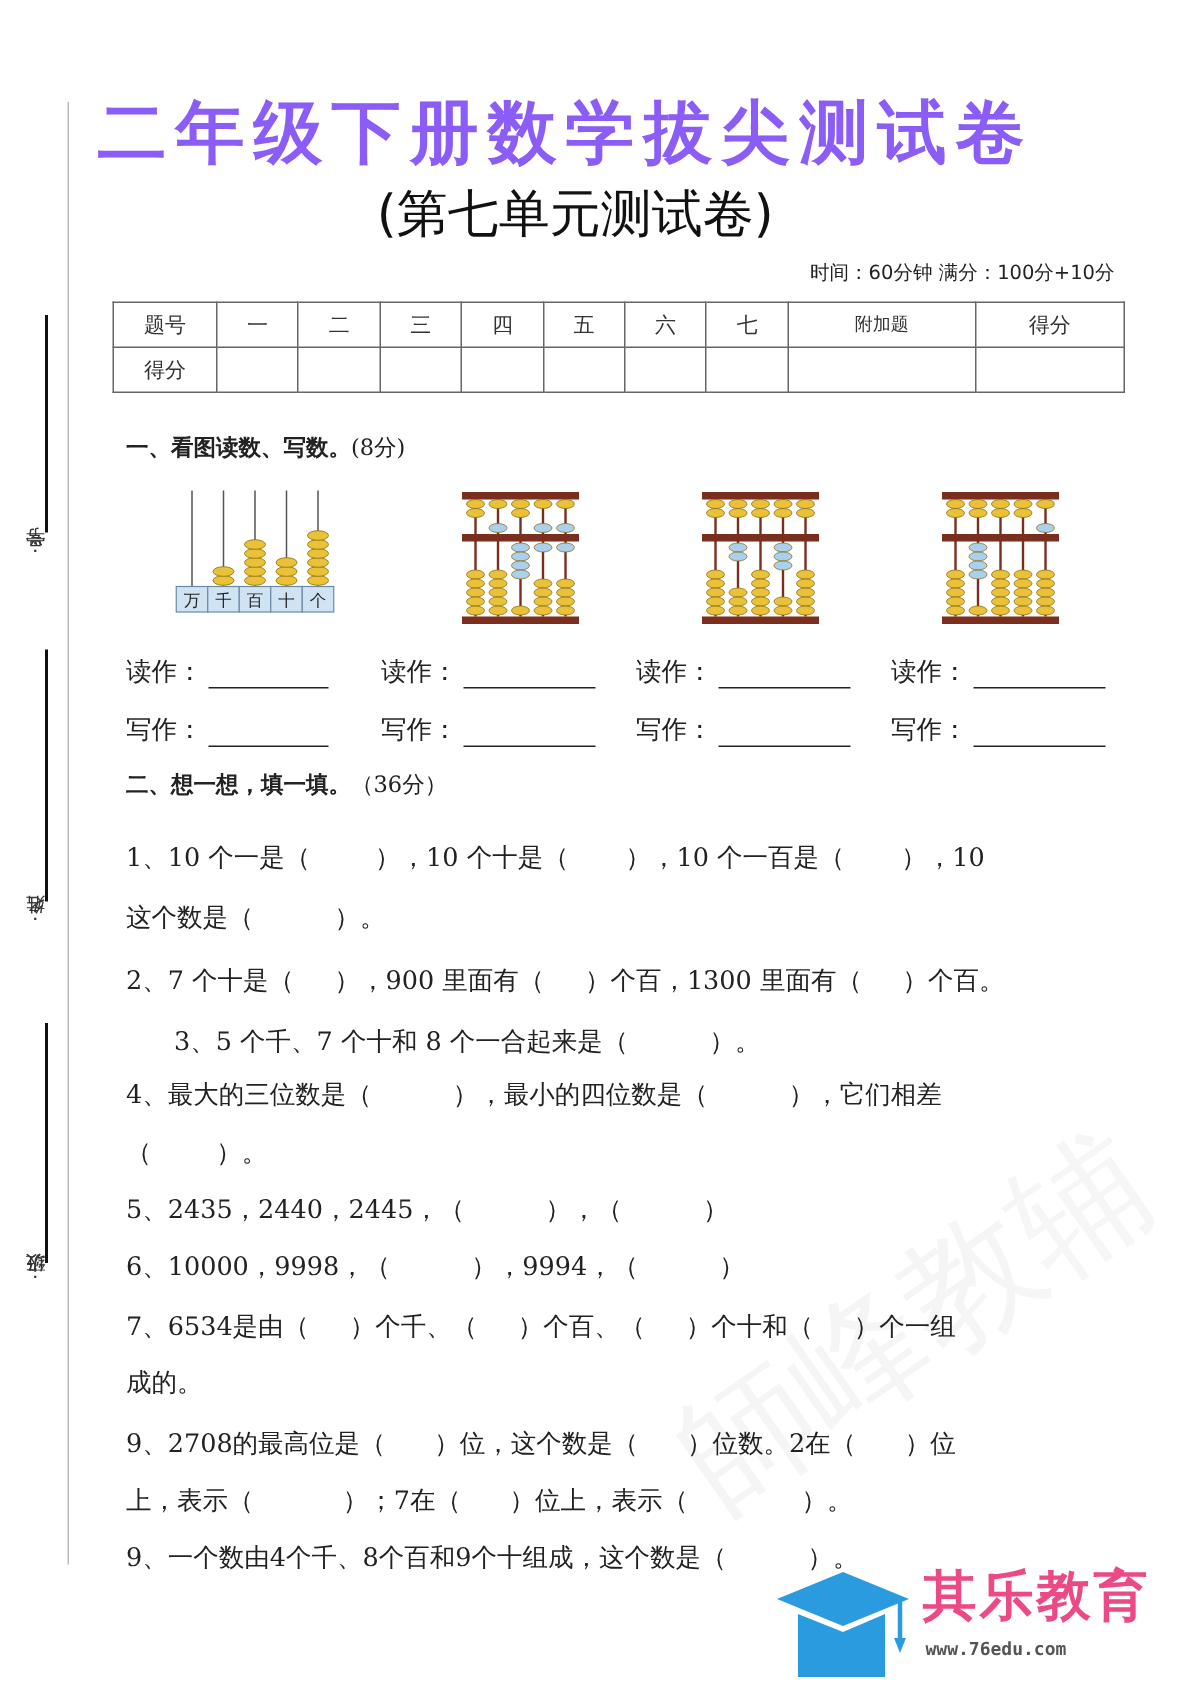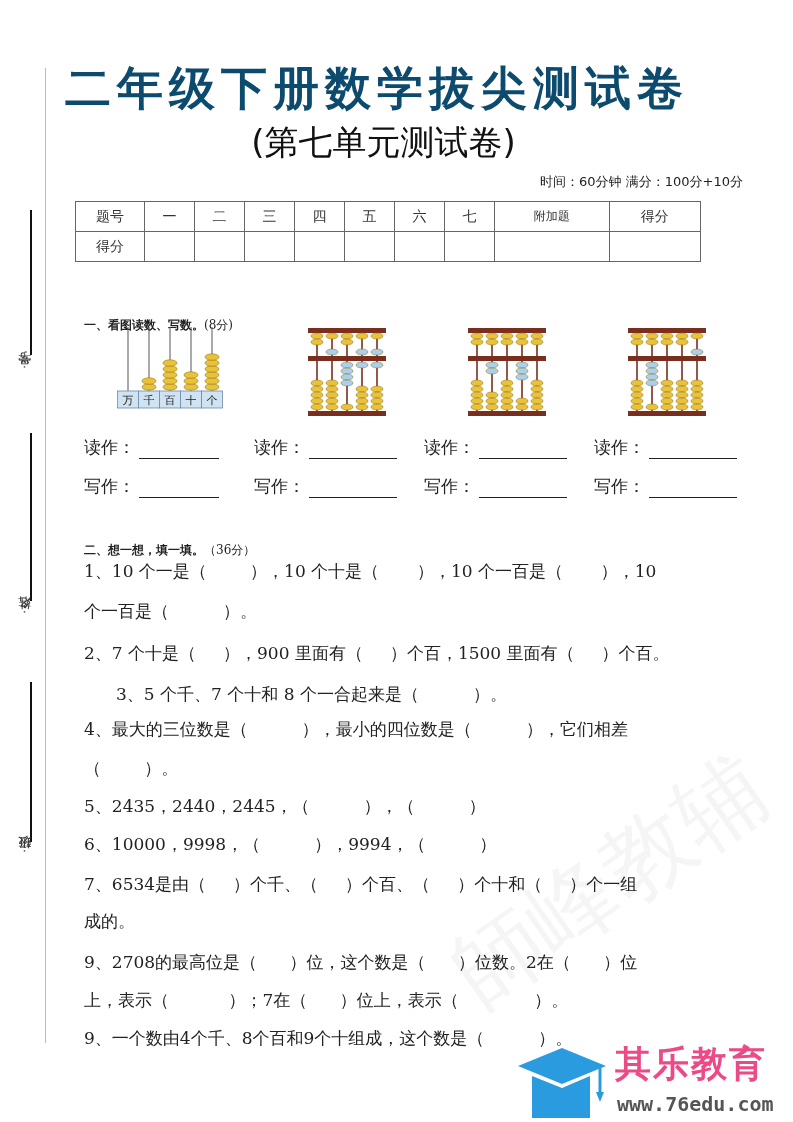--- a/index.html
+++ b/index.html
@@ -1,39 +1,39 @@
 <!DOCTYPE html>
 <html><head>
 <meta charset="utf-8">
 <style>
   html,body{margin:0;padding:0;background:#fff;}
   body{width:793px;height:1122px;position:relative;overflow:hidden;font-family:"DejaVu Serif","Liberation Serif",serif;color:#222;}
   .binding-line{position:absolute;left:45px;top:68px;width:1px;height:975px;background:#bbb;}
   .bind-rule{position:absolute;left:30px;width:1.5px;background:#111;}
   .bind-label{position:absolute;left:16px;font-size:13px;color:#333;writing-mode:vertical-rl;transform:rotate(180deg);font-family:"DejaVu Sans",sans-serif;}
-  .title{position:absolute;left:0;width:724px;top:58px;text-align:center;font-family:Liberation Mono, monospace;font-size:46px;letter-spacing:6px;color:#0c4a6e;font-weight:bold;padding-left:30px;box-sizing:border-box;}
+  .title{position:absolute;left:0;width:724px;top:58px;text-align:center;font-family:Liberation Mono, monospace;font-size:46px;letter-spacing:6px;color:#8b5cf6;font-weight:bold;padding-left:30px;box-sizing:border-box;}
   .subtitle{position:absolute;left:0;width:757px;top:120px;text-align:center;font-family:"DejaVu Sans","Liberation Sans",sans-serif;font-size:34px;color:#111;padding-left:10px;box-sizing:border-box;}
   .meta{position:absolute;right:50px;top:173px;font-size:13px;font-family:"DejaVu Sans",sans-serif;color:#222;}
   .meta span{margin-left:0;}
-  table.score{position:absolute;left:75px;top:201px;width:626px;border-collapse:collapse;font-size:14px;}
+  table.score{position:absolute;left:75px;top:201px;width:675px;border-collapse:collapse;font-size:14px;}
   table.score td{border:1px solid #666;height:27px;text-align:center;color:#333;}
   table.score td.head{width:66px;}
   table.score td.small{font-size:12px;}
-  .sec{position:absolute;left:84px;font-size:12px;margin-top:28px;}
+  .sec{position:absolute;left:84px;font-size:15px;}
   .sec b{font-family:"DejaVu Sans",sans-serif;font-weight:bold;}
   .counter{position:absolute;left:116px;top:325px;width:110px;height:90px;}
   .abacus{position:absolute;top:328px;width:78px;height:88px;}
   .rw-row{position:absolute;left:84px;width:680px;font-size:17px;}
   .rw{position:absolute;}
   .rw .blank{display:inline-block;width:80px;border-bottom:1px solid #222;margin-left:4px;height:18px;vertical-align:bottom;}
   .q{position:absolute;left:84px;font-size:17px;white-space:pre;color:#222;}
   .watermark{position:absolute;left:430px;top:820px;font-size:90px;color:#000;opacity:0.035;transform:rotate(-35deg);font-family:"DejaVu Sans",sans-serif;white-space:nowrap;}
   .logo{position:absolute;left:510px;top:1040px;width:283px;height:82px;}
   .logo-text{position:absolute;left:105px;top:0;font-size:36px;font-weight:bold;color:#ec4a87;font-family:"DejaVu Sans",sans-serif;letter-spacing:2px;}
-  .logo-url{position:absolute;left:107px;top:52px;font-size:20px;font-weight:bold;color:#555;font-family:"DejaVu Sans Mono",monospace;}
+  .logo-url{position:absolute;left:107px;top:52px;font-size:12px;font-weight:bold;color:#555;font-family:"DejaVu Sans Mono",monospace;}
 </style>
 </head>
 <body>
 
 <div class="binding-line"></div>
 <div class="bind-rule" style="top:210px;height:145px;"></div>
 <div class="bind-label" style="top:362px;">学号：</div>
 <div class="bind-rule" style="top:433px;height:168px;"></div>
 <div class="bind-label" style="top:607px;">姓名：</div>
 <div class="bind-rule" style="top:682px;height:160px;"></div>
@@ -259,22 +259,22 @@
   <div class="rw" style="left:170px;"><span>写作：</span><span class="blank" style="width:88px"></span></div>
   <div class="rw" style="left:340px;"><span>写作：</span><span class="blank" style="width:88px"></span></div>
   <div class="rw" style="left:510px;"><span>写作：</span><span class="blank" style="width:88px"></span></div>
 </div>
 
 <div class="sec" style="top:514px;">
   <b>二、想一想，填一填。</b><span>（36分）</span>
 </div>
 
 <div class="q" style="top:560px;">1、10 个一是（        ），10 个十是（       ），10 个一百是（       ），10</div>
-<div class="q" style="top:600px;">个一百是（          ）。</div>
-<div class="q" style="top:642px;">2、7 个十是（     ），900 里面有（     ）个百，1500 里面有（     ）个百。</div>
+<div class="q" style="top:600px;">这个数是（          ）。</div>
+<div class="q" style="top:642px;">2、7 个十是（     ），900 里面有（     ）个百，1300 里面有（     ）个百。</div>
 <div class="q" style="top:683px;margin-left:32px;">3、5 个千、7 个十和 8 个一合起来是（          ）。</div>
 <div class="q" style="top:718px;">4、最大的三位数是（          ），最小的四位数是（          ），它们相差</div>
 <div class="q" style="top:757px;">（        ）。</div>
 <div class="q" style="top:795px;">5、2435，2440，2445，（          ），（          ）</div>
 <div class="q" style="top:833px;">6、10000，9998，（          ），9994，（          ）</div>
 <div class="q" style="top:873px;">7、6534是由（     ）个千、（     ）个百、（     ）个十和（     ）个一组</div>
 <div class="q" style="top:910px;">成的。</div>
 <div class="q" style="top:951px;">9、2708的最高位是（      ）位，这个数是（      ）位数。2在（      ）位</div>
 <div class="q" style="top:989px;">上，表示（           ）；7在（      ）位上，表示（              ）。</div>
 <div class="q" style="top:1027px;">9、一个数由4个千、8个百和9个十组成，这个数是（          ）。</div>

